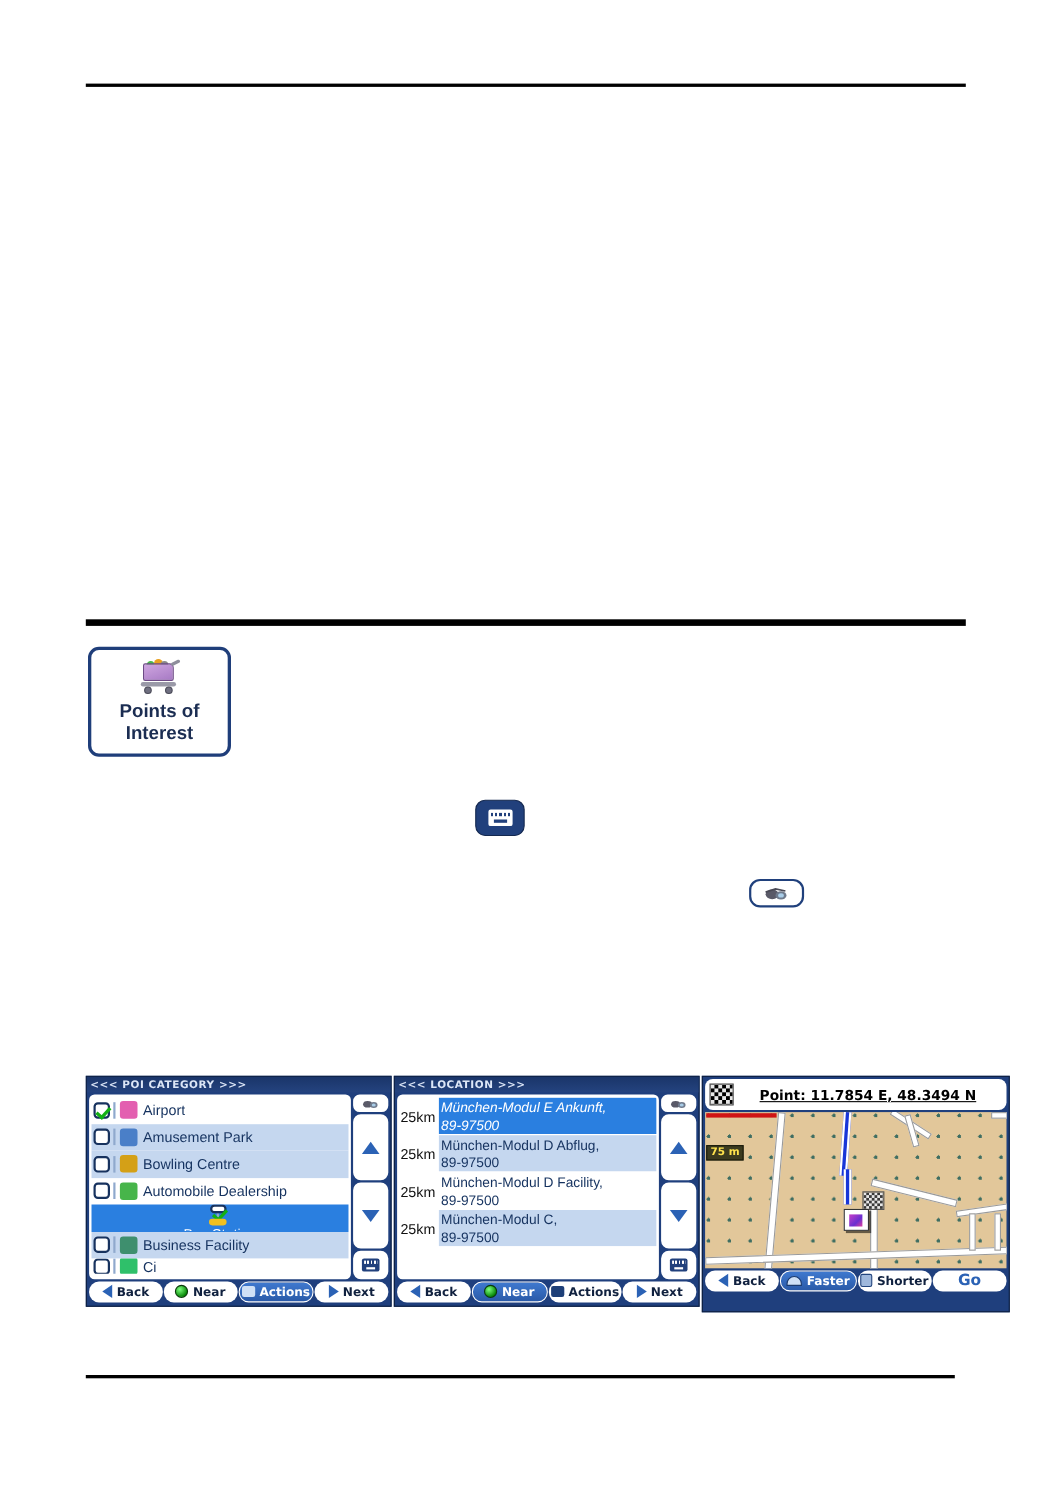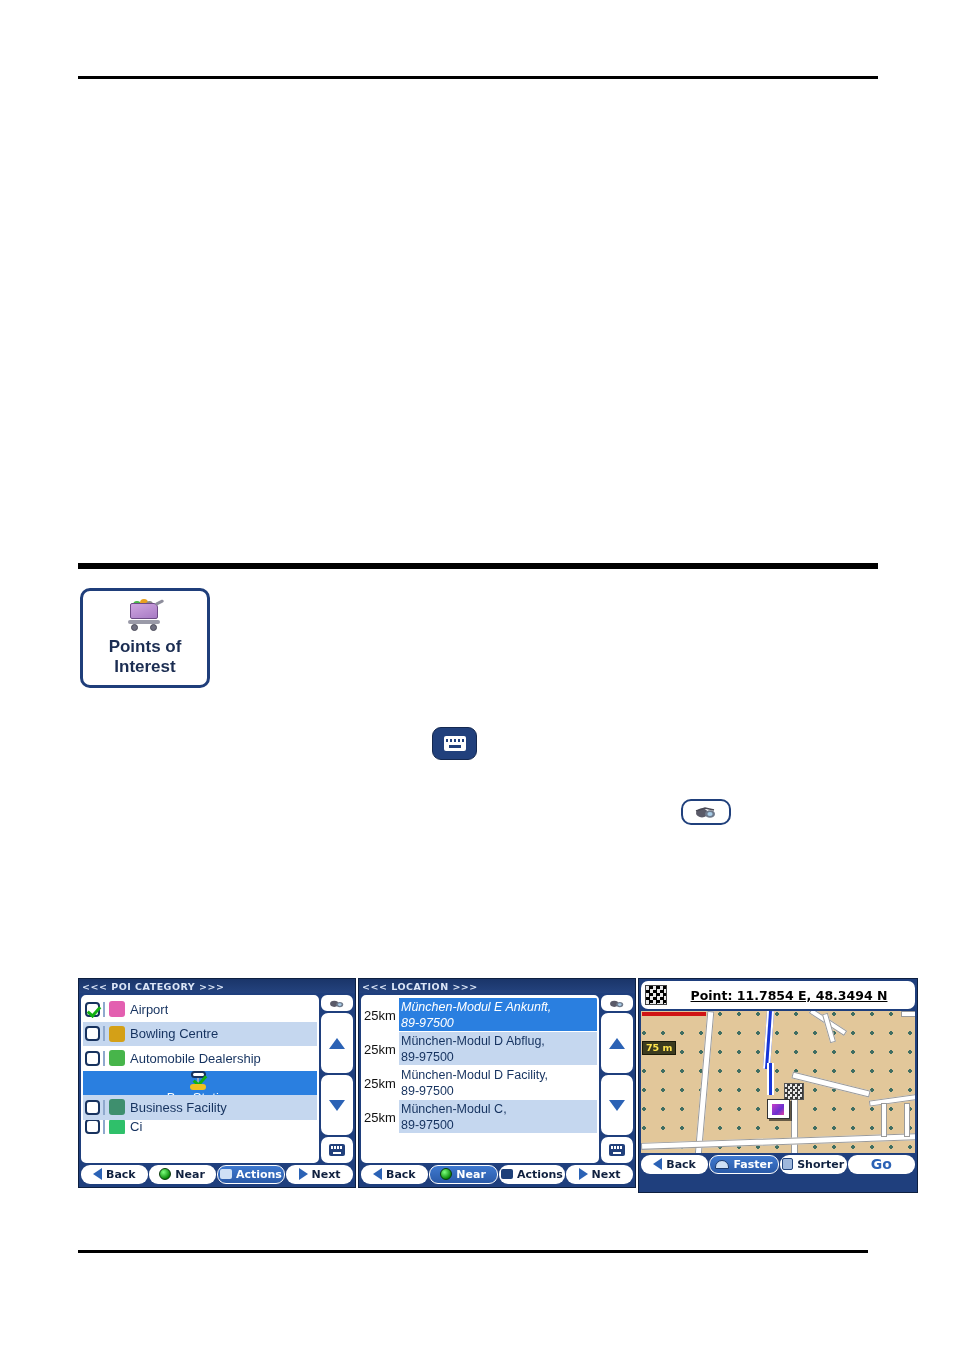--- a/index.html
+++ b/index.html
@@ -399,20 +399,26 @@
     <div class="panel-body" style="height:170px;">
       <div class="list-area" style="height:168px;">
 
         <div class="row">
           <div class="cbox on"></div>
           <div class="divider-bar"></div>
           <div class="cat-icon" style="background:#e35fb0"></div>
           <div class="row-label">Airport</div>
         </div>
 
+        <div class="row alt">
+          <div class="cbox"></div>
+          <div class="divider-bar"></div>
+          <div class="cat-icon" style="background:#4a7fc8"></div>
+          <div class="row-label">Amusement Park</div>
+        </div>
 
         <div class="row alt">
           <div class="cbox"></div>
           <div class="divider-bar"></div>
           <div class="cat-icon" style="background:#d4a017"></div>
           <div class="row-label">Bowling Centre</div>
         </div>
 
         <div class="row">
           <div class="cbox"></div>

